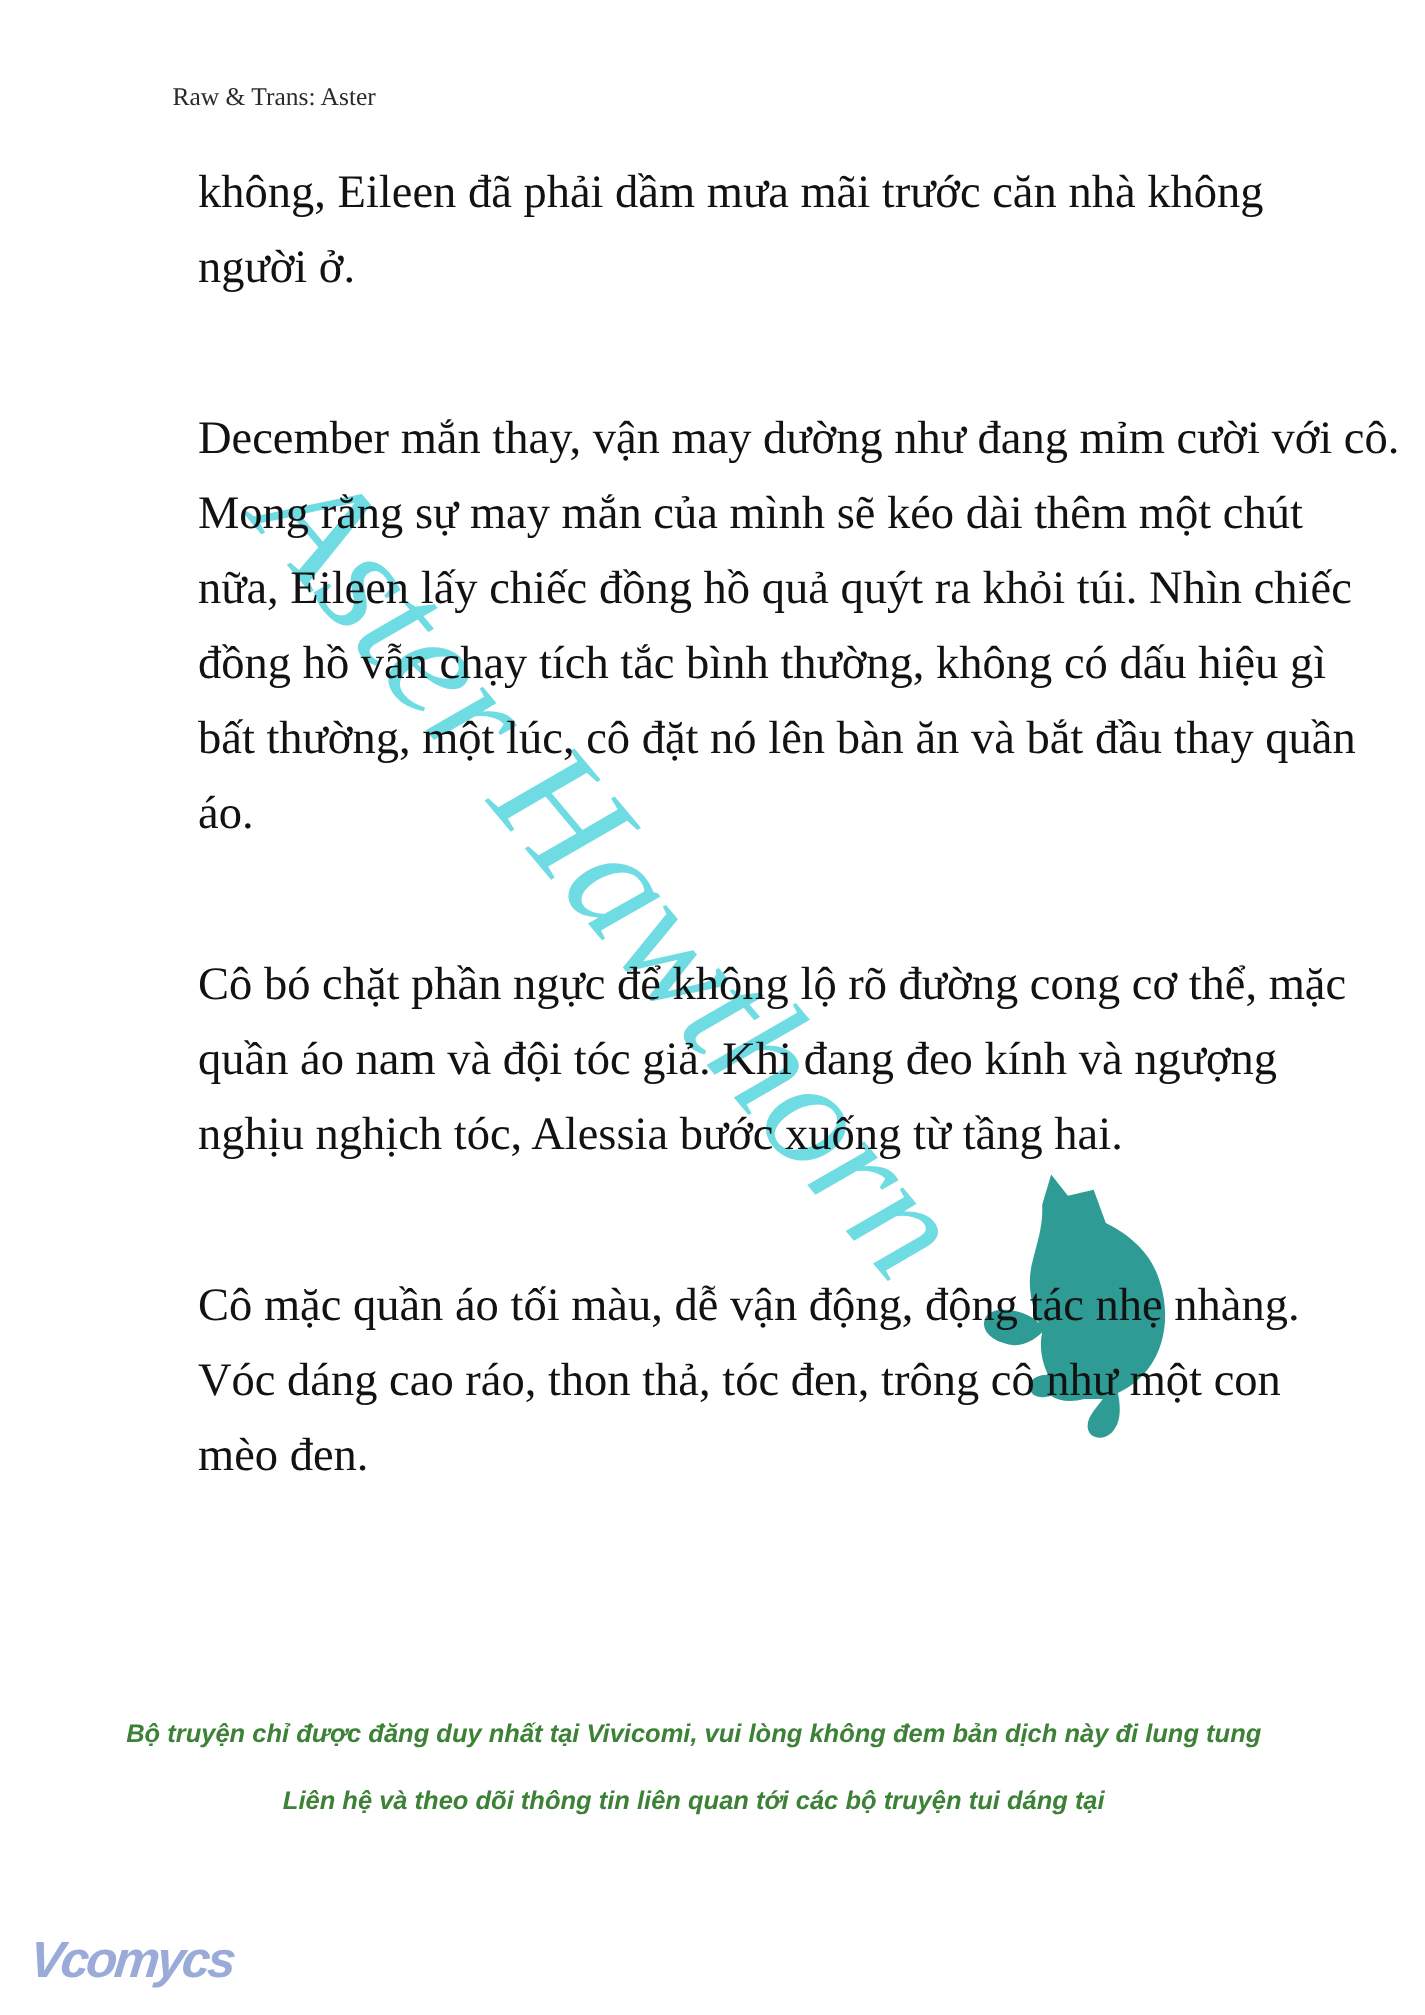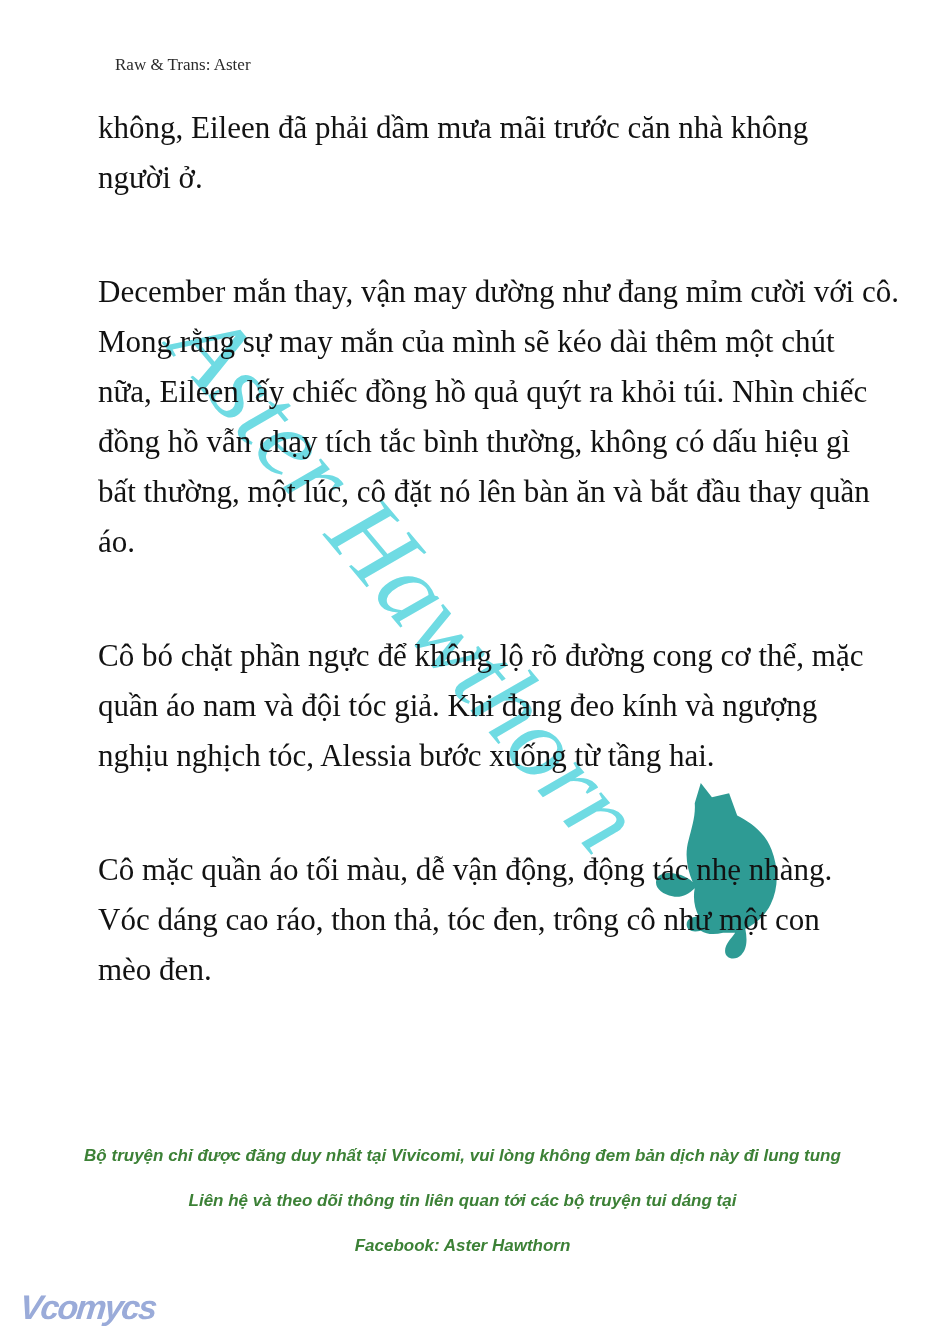--- a/index.html
+++ b/index.html
@@ -38,21 +38,21 @@
   .cat {
     position: absolute;
     left: 648px;
     top: 779px;
     z-index: 1;
     width: 142px;
     height: 182px;
   }
   .body-text {
     position: absolute;
-    left: 98px;
+    left: 132px;
     top: 103px;
     z-index: 2;
     width: 780px;
     font-family: "Liberation Serif", serif;
     font-size: 31px;
     line-height: 50px;
     color: #121212;
   }
   .body-text p {
     margin: 0 0 64px 0;
@@ -137,18 +137,17 @@
 quần áo nam và đội tóc giả. Khi đang đeo kính và ngượng
 nghịu nghịch tóc, Alessia bước xuống từ tầng hai.</p>
     <p>Cô mặc quần áo tối màu, dễ vận động, động tác nhẹ nhàng.
 Vóc dáng cao ráo, thon thả, tóc đen, trông cô như một con
 mèo đen.</p>
   </div>
 
   <div class="footer" style="color: rgb(60, 129, 54);">
     <p>Bộ truyện chỉ được đăng duy nhất tại Vivicomi, vui lòng không đem bản dịch này đi lung tung</p>
     <p>Liên hệ và theo dõi thông tin liên quan tới các bộ truyện tui dáng tại</p>
-    <p>Facebook: Aster Hawthorn</p>
   </div>
 
   <div class="site-logo" style="color: rgb(154, 171, 217);">Vcomycs</div>
 
 </div>
 
 </body></html>

